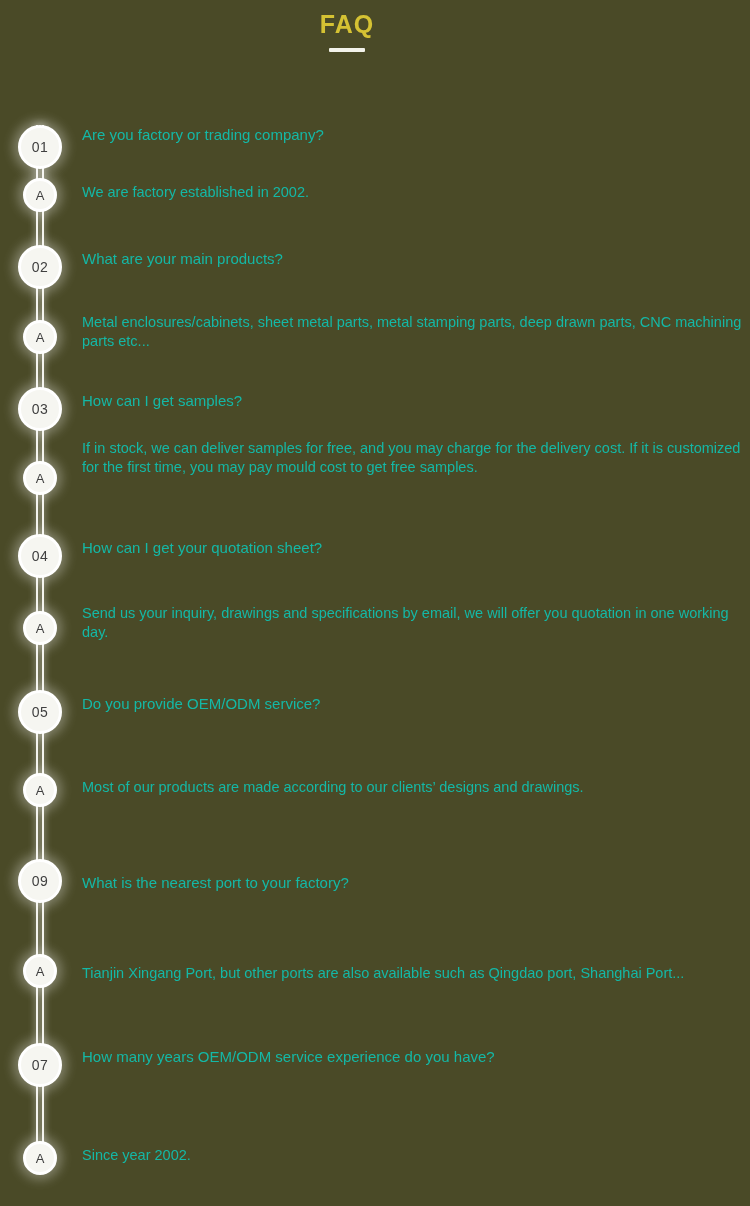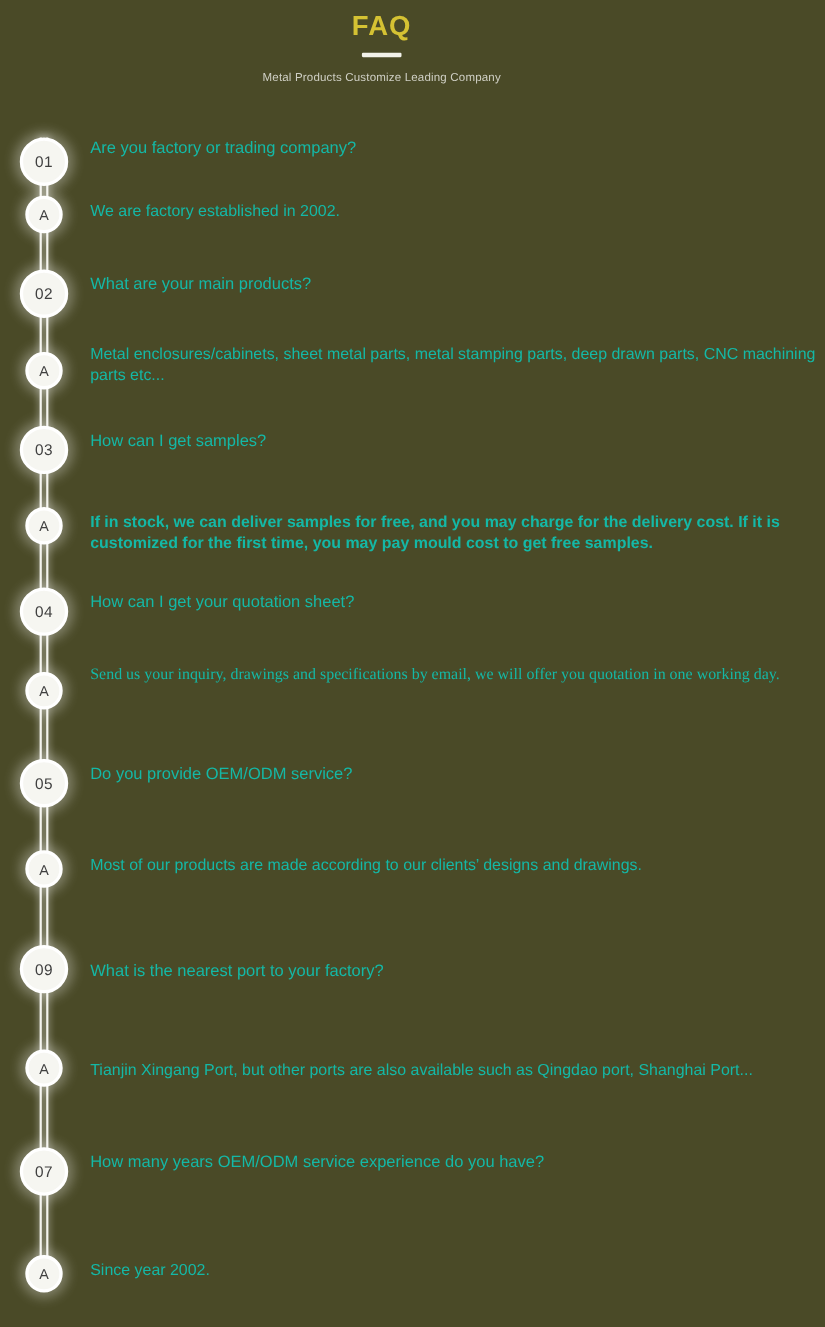--- a/index.html
+++ b/index.html
@@ -124,21 +124,20 @@
 
   .row.question .row-text { font-size: 15px; }
   .row.answer   .row-text { font-size: 14.5px; }
 </style>
 </head>
 <body>
 
 <div class="header">
   <div class="faq-title">FAQ</div>
   <div class="title-rule"></div>
-  <div class="subtitle">Metal Products Customize Leading Company</div>
 </div>
 
 <div class="timeline">
   <div class="rail"></div>
   <div id="rows-host">
       <div class="row question" style="top: 0px;">
         <div class="marker q" style="top: 0px;">01</div>
         <div class="row-text" style="top: 0px;">Are you factory or trading company?</div>
       </div>
       <div class="row answer" style="top: 0px;">
@@ -152,29 +151,29 @@
       <div class="row answer" style="top: 0px;">
         <div class="marker a" style="top: 195px;">A</div>
         <div class="row-text" style="top: 188px;">Metal enclosures/cabinets, sheet metal parts, metal stamping parts, deep drawn parts, CNC machining parts etc...</div>
       </div>
       <div class="row question" style="top: 0px;">
         <div class="marker q" style="top: 262px;">03</div>
         <div class="row-text" style="top: 266px;">How can I get samples?</div>
       </div>
       <div class="row answer" style="top: 0px;">
         <div class="marker a" style="top: 336px;">A</div>
-        <div class="row-text" style="top: 341px; font-weight: bold;">If in stock, we can deliver samples for free, and you may charge for the delivery cost. If it is customized for the first time, you may pay mould cost to get free samples.</div>
+        <div class="row-text" style="top: 314px;">If in stock, we can deliver samples for free, and you may charge for the delivery cost. If it is customized for the first time, you may pay mould cost to get free samples.</div>
       </div>
       <div class="row question" style="top: 0px;">
         <div class="marker q" style="top: 409px;">04</div>
         <div class="row-text" style="top: 413px;">How can I get your quotation sheet?</div>
       </div>
       <div class="row answer" style="top: 0px;">
         <div class="marker a" style="top: 486px;">A</div>
-        <div class="row-text" style="top: 479px; font-family: Liberation Serif, serif;">Send us your inquiry, drawings and specifications by email, we will offer you quotation in one working day.</div>
+        <div class="row-text" style="top: 479px;">Send us your inquiry, drawings and specifications by email, we will offer you quotation in one working day.</div>
       </div>
       <div class="row question" style="top: 0px;">
         <div class="marker q" style="top: 565px;">05</div>
         <div class="row-text" style="top: 569px;">Do you provide OEM/ODM service?</div>
       </div>
       <div class="row answer" style="top: 0px;">
         <div class="marker a" style="top: 648px;">A</div>
         <div class="row-text" style="top: 653px;">Most of our products are made according to our clients’ designs and drawings.</div>
       </div>
       <div class="row question" style="top: 0px;">

